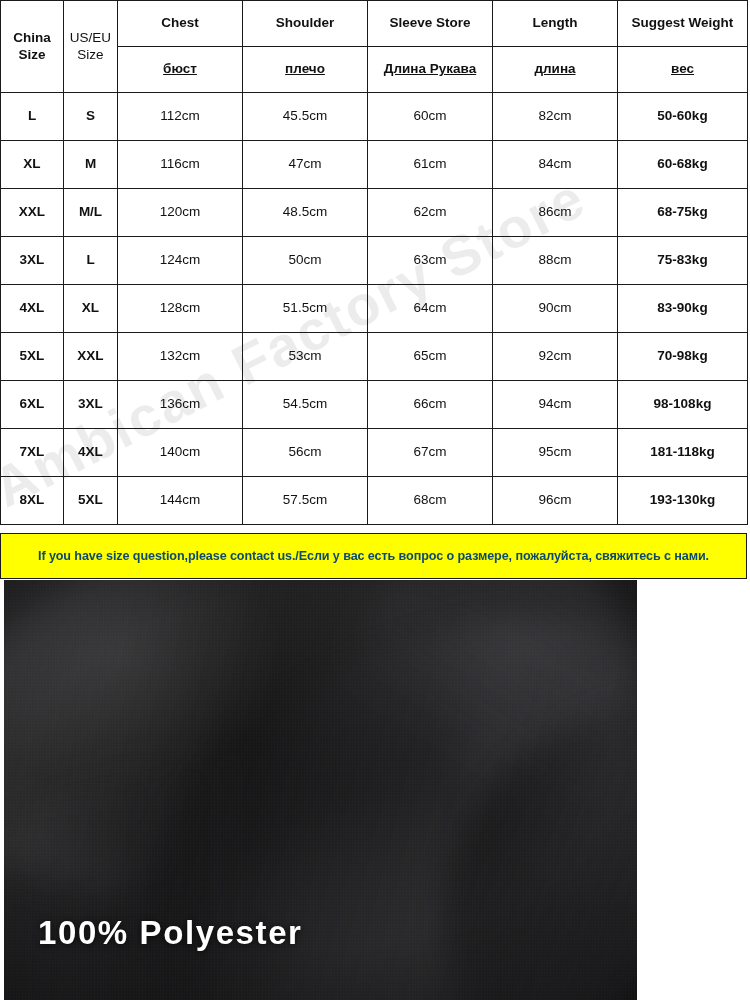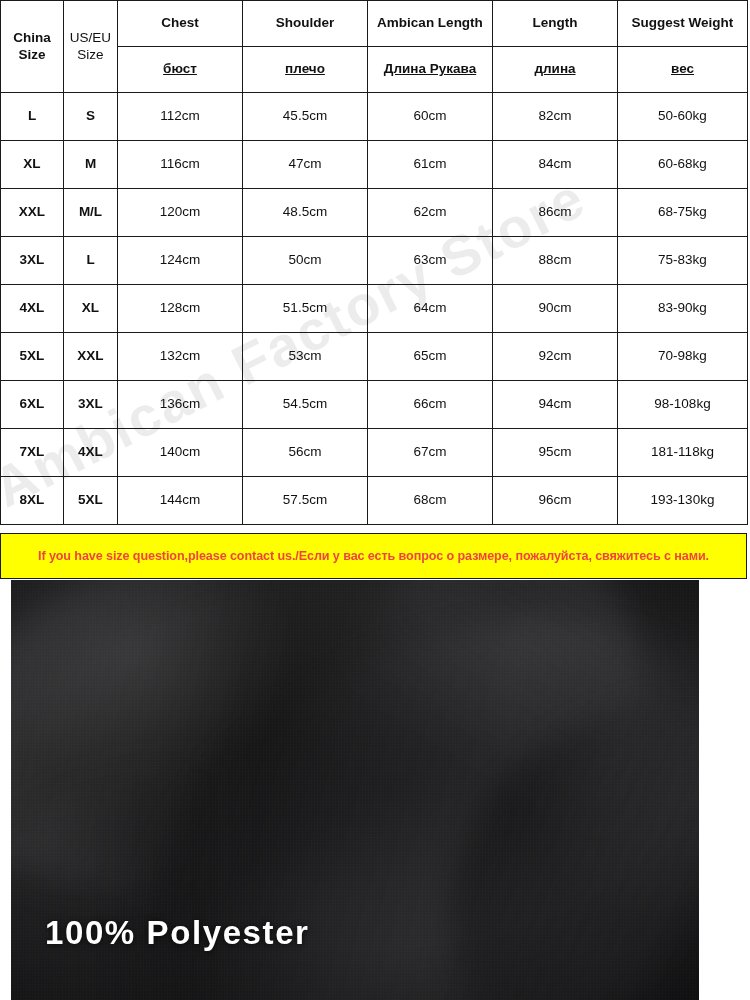--- a/index.html
+++ b/index.html
@@ -79,21 +79,21 @@
     line-height: 1.45;
   }
   th.red-hdr { color: #E8000D; }
 
   
   tbody tr { height: 48px; }
   tbody td { font-weight: bold; font-size: 13.5px; }
   td.cn   { color: #E8000D; font-weight: bold; font-size: 14px; }
   td.useu { color: #111111; font-weight: bold; font-size: 14px; }
   td.num  { color: #1c1c1c; font-weight: normal; font-size: 14.5px; }
-  td.wt   { color: #E8000D; font-weight: normal; font-size: 14.5px; }
+  td.wt   { color: #E8000D; font-weight: bold; font-size: 14.5px; }
 
   
   .watermark {
     position: absolute;
     left: 0;
     top: 0;
     width: 750px;
     height: 533px;
     pointer-events: none;
     overflow: hidden;
@@ -123,32 +123,32 @@
     background: #FFFF00;
     border: 1px solid #1a1a1a;
     display: flex;
     align-items: center;
     justify-content: center;
     z-index: 6;
   }
   .notice-text {
     font-size: 12.6px;
     font-weight: bold;
-    color: #ef4444;
+    color: #0c4a6e;
     text-align: center;
     letter-spacing: -0.1px;
     padding: 0 6px;
   }
 
   
   .photo {
     position: absolute;
-    left: 11px;
+    left: 4px;
     top: 580px;
-    width: 688px;
+    width: 633px;
     height: 420px;
     overflow: hidden;
     background: #000000;
   }
   .photo-bg {
     position: absolute;
     inset: 0;
     background:
       radial-gradient(ellipse 240px 200px at 18% 18%, rgba(90,90,92,0.30), rgba(0,0,0,0) 68%),
       radial-gradient(ellipse 300px 260px at 62% 8%, rgba(70,70,74,0.26), rgba(0,0,0,0) 70%),
@@ -233,21 +233,21 @@
           <col class="c-weight">
       </colgroup>
       <thead>
         <tr class="hdr-row-1">
           <th class="china-size" rowspan="2" style="white-space:pre-line">China
 Size</th>
           <th class="useu-size" rowspan="2" style="white-space:pre-line">US/EU
 Size</th>
           <th>Chest</th>
           <th>Shoulder</th>
-          <th>Ambican Length</th>
+          <th>Sleeve Store</th>
           <th>Length</th>
           <th class="red-hdr">Suggest Weight</th>
         </tr>
         <tr class="hdr-row-2">
           <th>бюст</th>
           <th>плечо</th>
           <th>Длина Рукава</th>
           <th>длина</th>
           <th class="red-hdr">вес</th>
         </tr>

